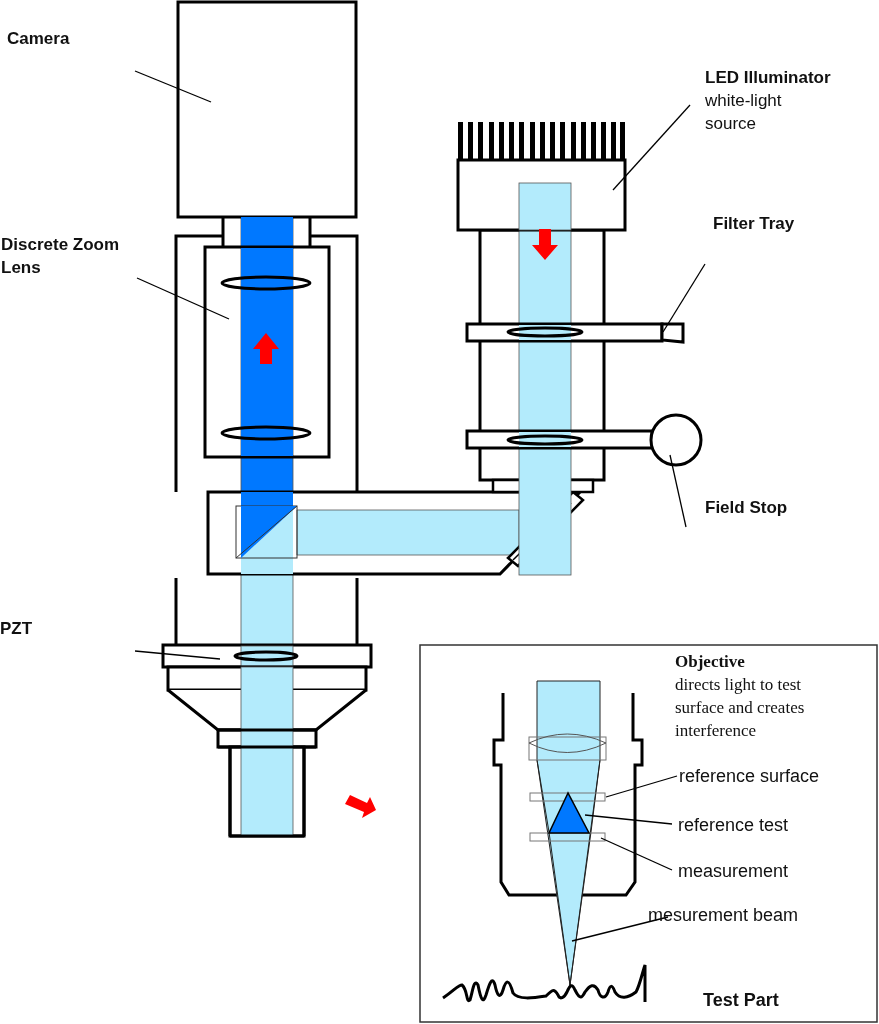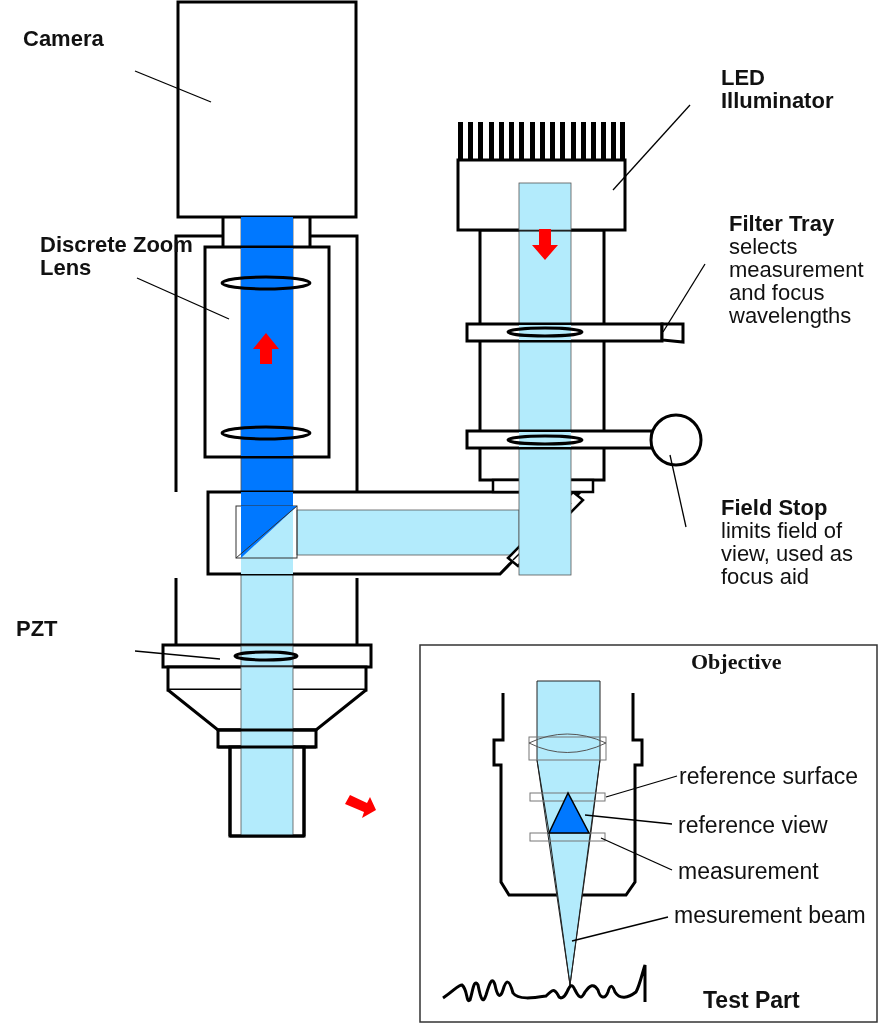--- a/index.html
+++ b/index.html
@@ -1,23 +1,23 @@
 <!DOCTYPE html>
 <html><head>
 <meta charset="utf-8">
 <style>
   html, body { margin: 0; padding: 0; background: #ffffff; }
   body { width: 879px; height: 1024px; position: relative; overflow: hidden;
          font-family: "Liberation Sans", sans-serif; }
   svg { position: absolute; left: 0; top: 0; }
-  .lbl { position: absolute; font-family: "Liberation Sans", sans-serif; font-size: 22px;
-         line-height: 23px; color: #111111; margin-left: 16px; }
+  .lbl { position: absolute; font-family: "Liberation Sans", sans-serif; font-size: 17px;
+         line-height: 23px; color: #111111; }
   .lbl .t { font-weight: bold; display: block; }
   .lbl .d { display: block; white-space: pre-line; }
-  .callout { position: absolute; font-family: "Liberation Sans", sans-serif; font-size: 23px;
+  .callout { position: absolute; font-family: "Liberation Sans", sans-serif; font-size: 18px;
              line-height: 20px; color: #111111; white-space: nowrap; }
   .bold { font-weight: bold; margin-top: 12px; }
 </style>
 </head>
 <body>
 
 <svg width="879" height="1024" viewBox="0 0 879 1024">
 
   <rect x="241" y="218" width="52" height="290" fill="#0078ff" stroke="#555" stroke-width="0.8"></rect>
   <rect x="241" y="558" width="52" height="278" fill="#b3ebfc" stroke="#555" stroke-width="0.8"></rect>
@@ -138,49 +138,47 @@
     <line x1="672" y1="824" x2="585" y2="815"></line>
     <line x1="672" y1="870" x2="601" y2="838"></line>
     <line x1="668" y1="917" x2="572" y2="941"></line>
   </g>
 </svg>
 
 <div class="lbl" style="left:7px; top:27px;">
   <span class="t">Camera</span>
 </div>
 
-<div class="lbl" style="left:24px; top:233px;">
+<div class="lbl" style="left:1px; top:233px;">
   <span class="t" style="white-space:pre-line;">Discrete Zoom
 Lens</span>
 </div>
 
 <div class="lbl" style="left:705px; top:66px;">
   <span class="t">LED Illuminator</span>
+  <span class="d">white-light
+source</span>
 </div>
 
 <div class="lbl" style="left:713px; top:212px;">
   <span class="t">Filter Tray</span>
-  <span class="d">selects
-measurement
-and focus
-wavelengths</span>
 </div>
 
 <div class="lbl" style="left:705px; top:496px;">
   <span class="t">Field Stop</span>
-  <span class="d">limits field of
-view, used as
-focus aid</span>
 </div>
 
 <div class="lbl" style="left:0px; top:617px;">
   <span class="t">PZT</span>
 </div>
 
 <div class="lbl" style="left:675px; top:650px;font-family:Liberation Serif, serif;">
   <span class="t">Objective</span>
+  <span class="d">directs light to test
+surface and creates
+interference</span>
 </div>
 
 <div class="callout" style="left:679px; top:766px;">reference surface</div>
-<div class="callout" style="left:678px; top:815px;">reference view</div>
+<div class="callout" style="left:678px; top:815px;">reference test</div>
 <div class="callout" style="left:678px; top:861px;">measurement</div>
-<div class="callout" style="left:674px; top:905px;">mesurement beam</div>
+<div class="callout" style="left:648px; top:905px;">mesurement beam</div>
 <div class="callout bold" style="left:703px; top:978px;">Test Part</div>
 
 </body></html>

